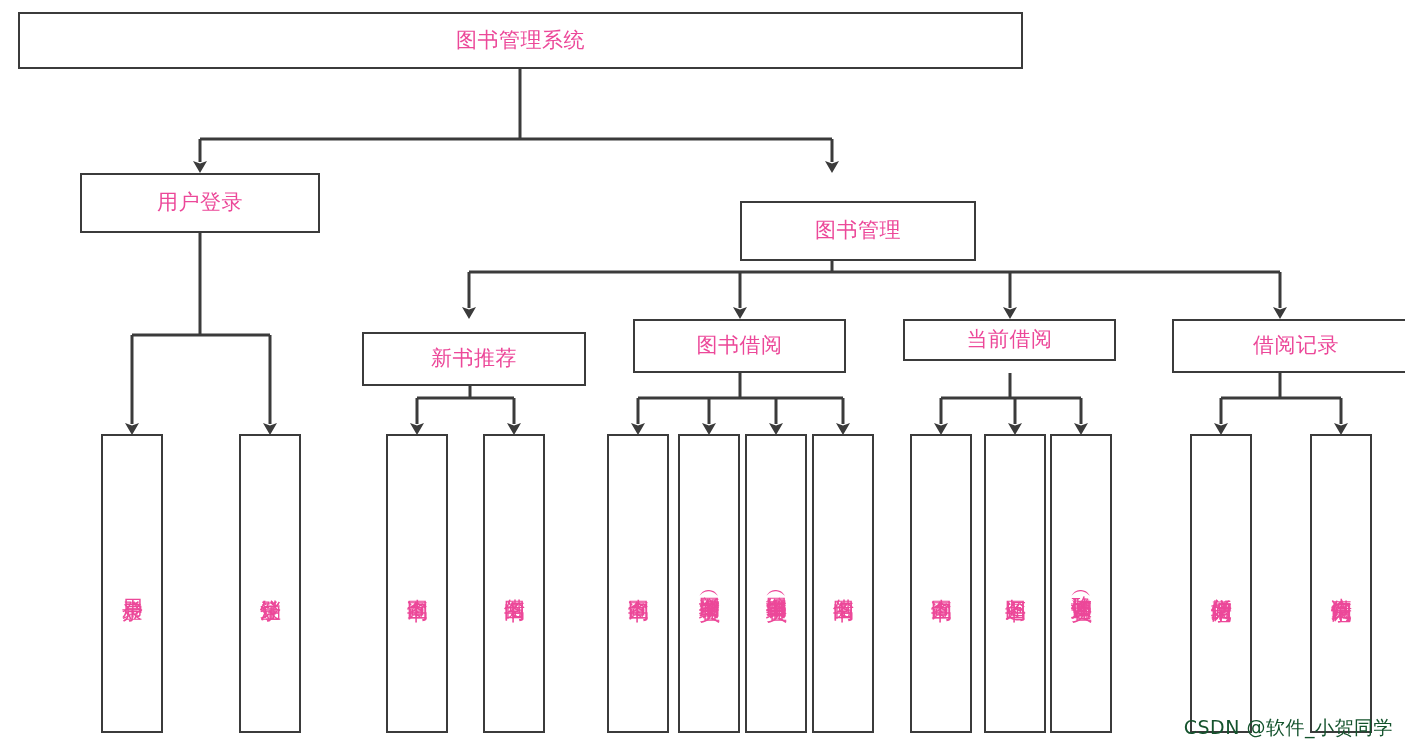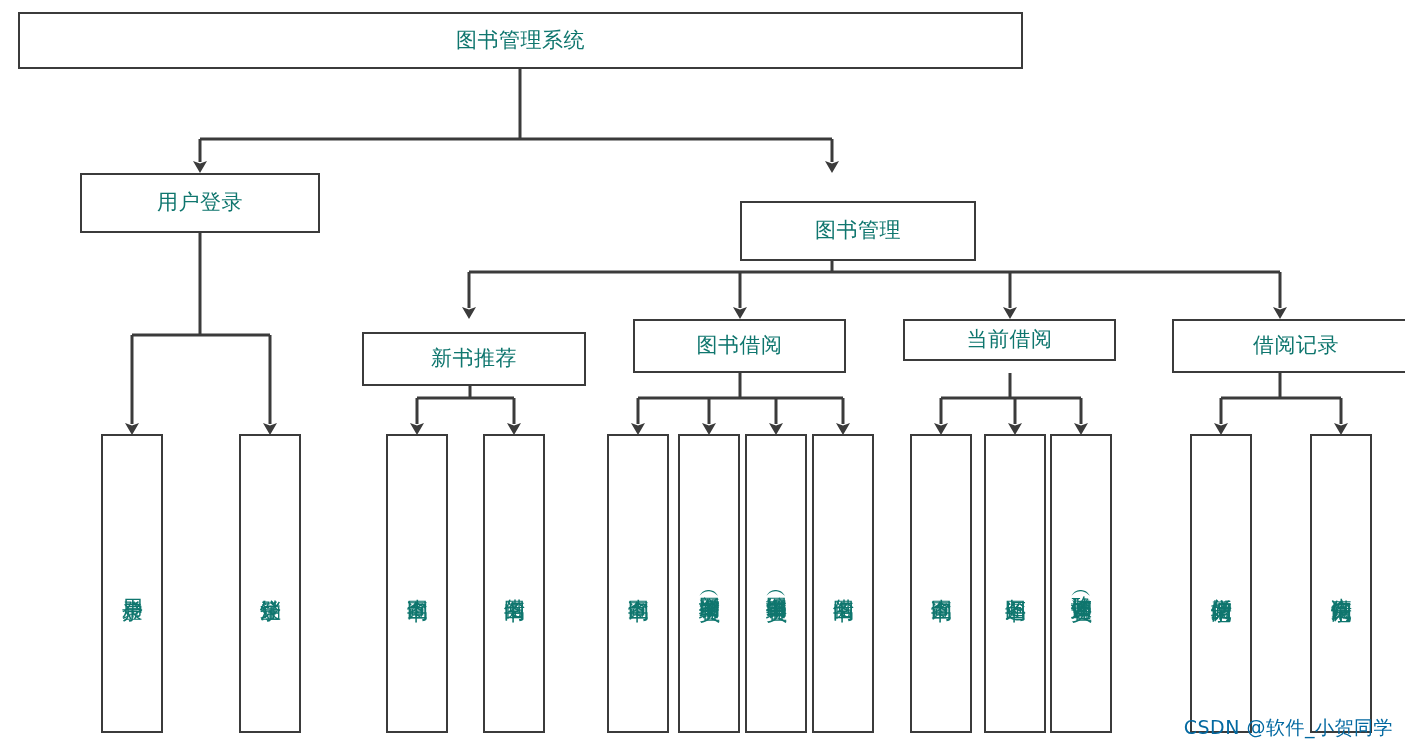--- a/index.html
+++ b/index.html
@@ -27,21 +27,21 @@
     pointer-events: none;
   }
   .node {
     position: absolute;
     box-sizing: border-box;
     border: 2px solid #3b3b3b;
     background: #ffffff;
     display: flex;
     align-items: center;
     justify-content: center;
-    color: #0f766e;
+    color: #ec4899;
   }
   .node.h {
     font-size: 21px;
     line-height: 1.2;
     letter-spacing: 0.5px;
   }
   .node.v {
     align-items: flex-start;
     padding-top: 0;
   }
@@ -59,21 +59,21 @@
     height: 100%;
     display: flex;
     align-items: center;
     justify-content: center;
   }
   #watermark {
     position: absolute;
     right: 12px;
     bottom: 6px;
     font-size: 19px;
-    color: #0369a1;
+    color: #14532d;
     letter-spacing: 0.5px;
     white-space: nowrap;
   }
 </style>
 </head>
 <body>
 
 <div id="canvas">
 
   <svg id="wires" viewBox="0 0 1405 747" width="1405" height="747" aria-hidden="true">

